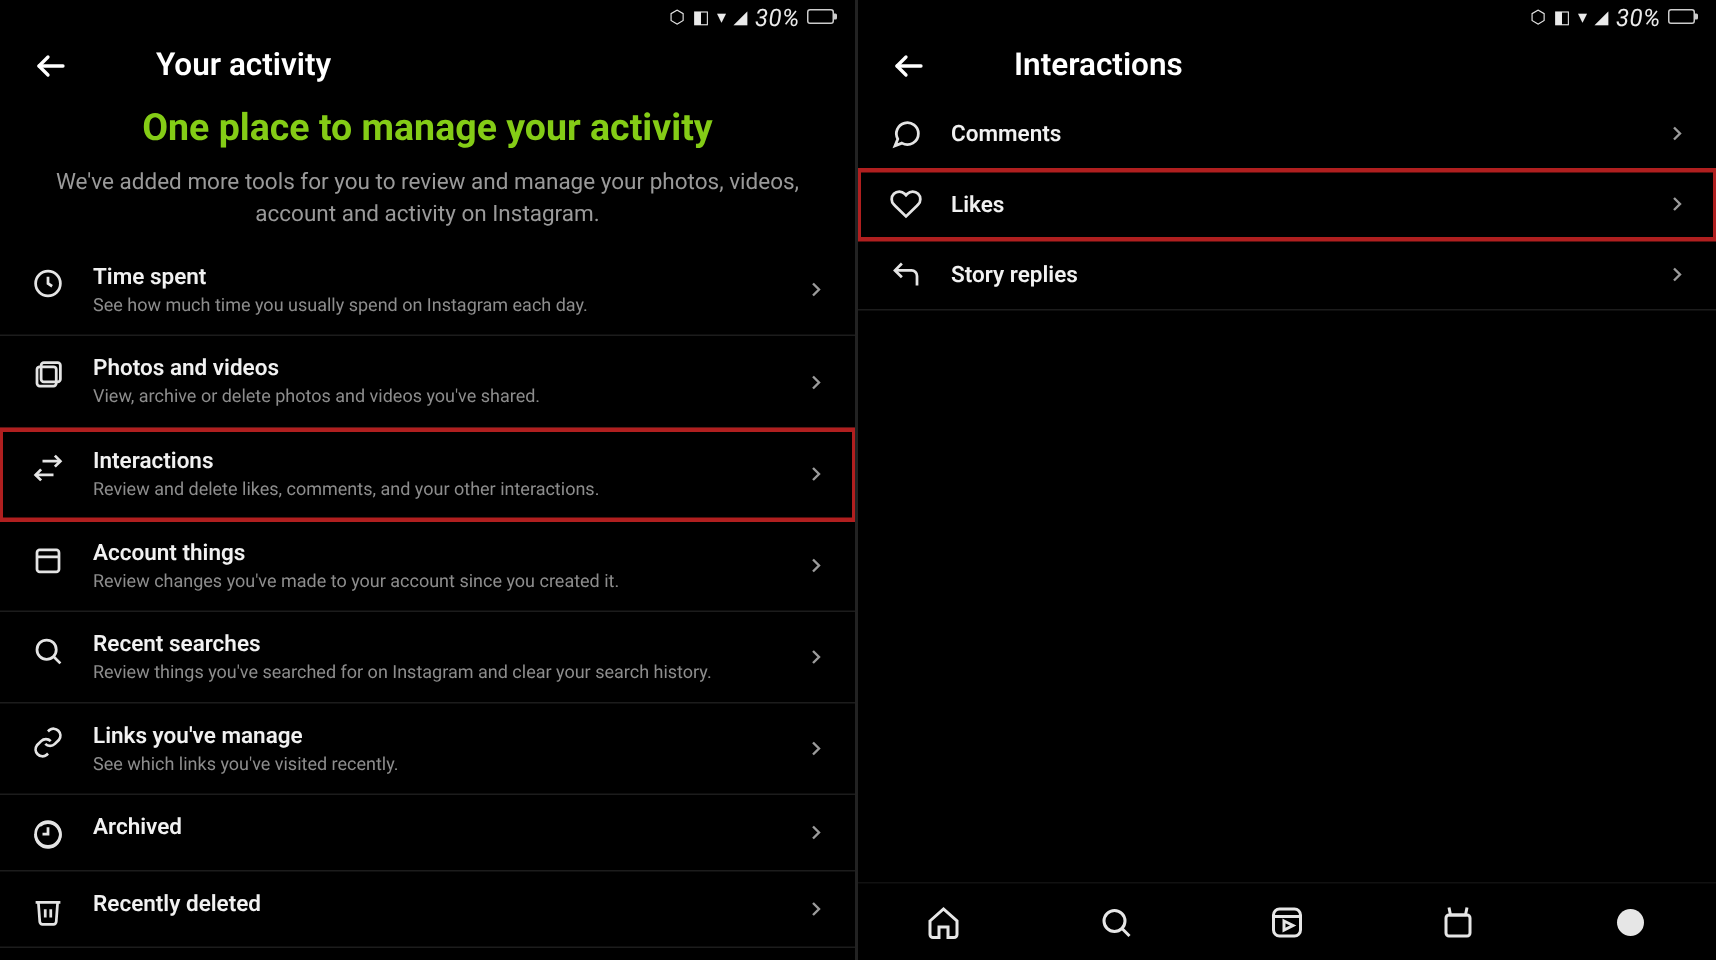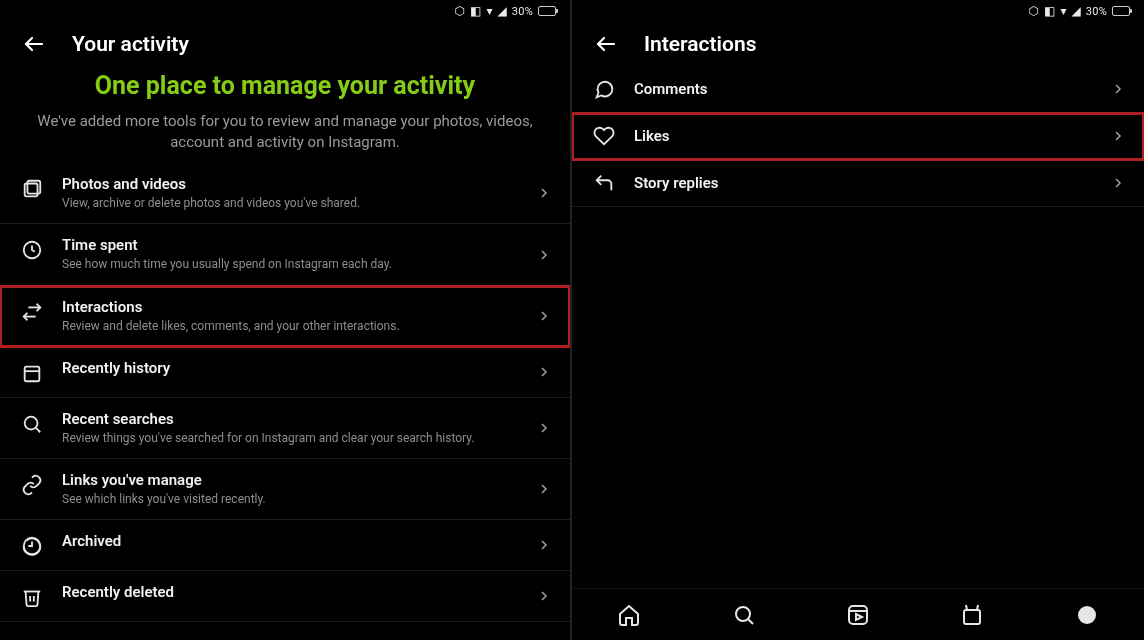--- a/index.html
+++ b/index.html
@@ -35,21 +35,21 @@
     display: flex;
     justify-content: flex-end;
     align-items: center;
     gap: 6px;
     padding: 0 14px;
     font-size: 11px;
     color: #eaeaea;
   }
   .status-icons { display: flex; gap: 5px; align-items: center; }
   .status-glyph { font-size: 12px; line-height: 1; }
-  .battery-text { font-size: 11px; letter-spacing: 0.3px; }
+  .battery-text { font-size: 16px; letter-spacing: 0.3px; font-style: italic; }
   .battery-icon {
     width: 18px; height: 10px; border: 1px solid #ccc; border-radius: 2px;
     position: relative;
   }
   .battery-icon::after {
     content: ""; position: absolute; right: -3px; top: 2px; width: 2px; height: 4px;
     background: #ccc; border-radius: 0 1px 1px 0;
   }
   .battery-fill { background: #ccc; height: 100%; width: 30%; }
 
@@ -58,20 +58,21 @@
     display: flex;
     align-items: center;
     gap: 26px;
     padding: 10px 18px 10px 22px;
   }
   .back-arrow { flex: 0 0 auto; color: #fff; }
   .top-title {
     font-size: 21px;
     font-weight: 600;
     color: #fff;
+    margin-left: 32px;
   }
 
   
   .hero {
     text-align: center;
     padding: 4px 30px 10px 30px;
   }
   .hero-title {
     font-size: 25px;
     font-weight: 700;
@@ -173,45 +174,45 @@
     <div class="hero">
       <div class="hero-title">One place to manage your activity</div>
       <div class="hero-sub">We've added more tools for you to review and manage your photos, videos, account and activity on Instagram.</div>
     </div>
 
     <div class="list">
 
       <div class="row">
         <span class="row-icon">
           <svg width="22" height="22" viewBox="0 0 24 24" fill="none" stroke="currentColor" stroke-width="2">
+              <circle cx="12" cy="12" r="9"></circle>
+              <polyline points="12 7 12 12 15 14"></polyline>
+            </svg>
+        </span>
+        <div class="row-body">
+          <div class="row-title">Time spent</div>
+          <div class="row-sub">See how much time you usually spend on Instagram each day.</div>
+        </div>
+        <span class="row-chevron">
+          <svg width="16" height="16" viewBox="0 0 24 24" fill="none" stroke="currentColor" stroke-width="2.4">
+              <polyline points="9 6 15 12 9 18"></polyline>
+            </svg>
+        </span>
+      </div>
+
+      <div class="row">
+        <span class="row-icon">
+          <svg width="22" height="22" viewBox="0 0 24 24" fill="none" stroke="currentColor" stroke-width="2">
               <rect x="4" y="6" width="14" height="14" rx="2"></rect>
               <rect x="7" y="3" width="14" height="14" rx="2"></rect>
             </svg>
         </span>
         <div class="row-body">
           <div class="row-title">Photos and videos</div>
           <div class="row-sub">View, archive or delete photos and videos you've shared.</div>
-        </div>
-        <span class="row-chevron">
-          <svg width="16" height="16" viewBox="0 0 24 24" fill="none" stroke="currentColor" stroke-width="2.4">
-              <polyline points="9 6 15 12 9 18"></polyline>
-            </svg>
-        </span>
-      </div>
-
-      <div class="row">
-        <span class="row-icon">
-          <svg width="22" height="22" viewBox="0 0 24 24" fill="none" stroke="currentColor" stroke-width="2">
-              <circle cx="12" cy="12" r="9"></circle>
-              <polyline points="12 7 12 12 15 14"></polyline>
-            </svg>
-        </span>
-        <div class="row-body">
-          <div class="row-title">Time spent</div>
-          <div class="row-sub">See how much time you usually spend on Instagram each day.</div>
         </div>
         <span class="row-chevron">
           <svg width="16" height="16" viewBox="0 0 24 24" fill="none" stroke="currentColor" stroke-width="2.4">
               <polyline points="9 6 15 12 9 18"></polyline>
             </svg>
         </span>
       </div>
 
       <div class="row highlighted">
         <span class="row-icon">
@@ -234,21 +235,22 @@
       </div>
 
       <div class="row">
         <span class="row-icon">
           <svg width="22" height="22" viewBox="0 0 24 24" fill="none" stroke="currentColor" stroke-width="2">
               <rect x="4" y="5" width="16" height="16" rx="2"></rect>
               <line x1="4" y1="10" x2="20" y2="10"></line>
             </svg>
         </span>
         <div class="row-body">
-          <div class="row-title">Recently history</div>
+          <div class="row-title">Account things</div>
+          <div class="row-sub">Review changes you've made to your account since you created it.</div>
         </div>
         <span class="row-chevron">
           <svg width="16" height="16" viewBox="0 0 24 24" fill="none" stroke="currentColor" stroke-width="2.4">
               <polyline points="9 6 15 12 9 18"></polyline>
             </svg>
         </span>
       </div>
 
       <div class="row">
         <span class="row-icon">

